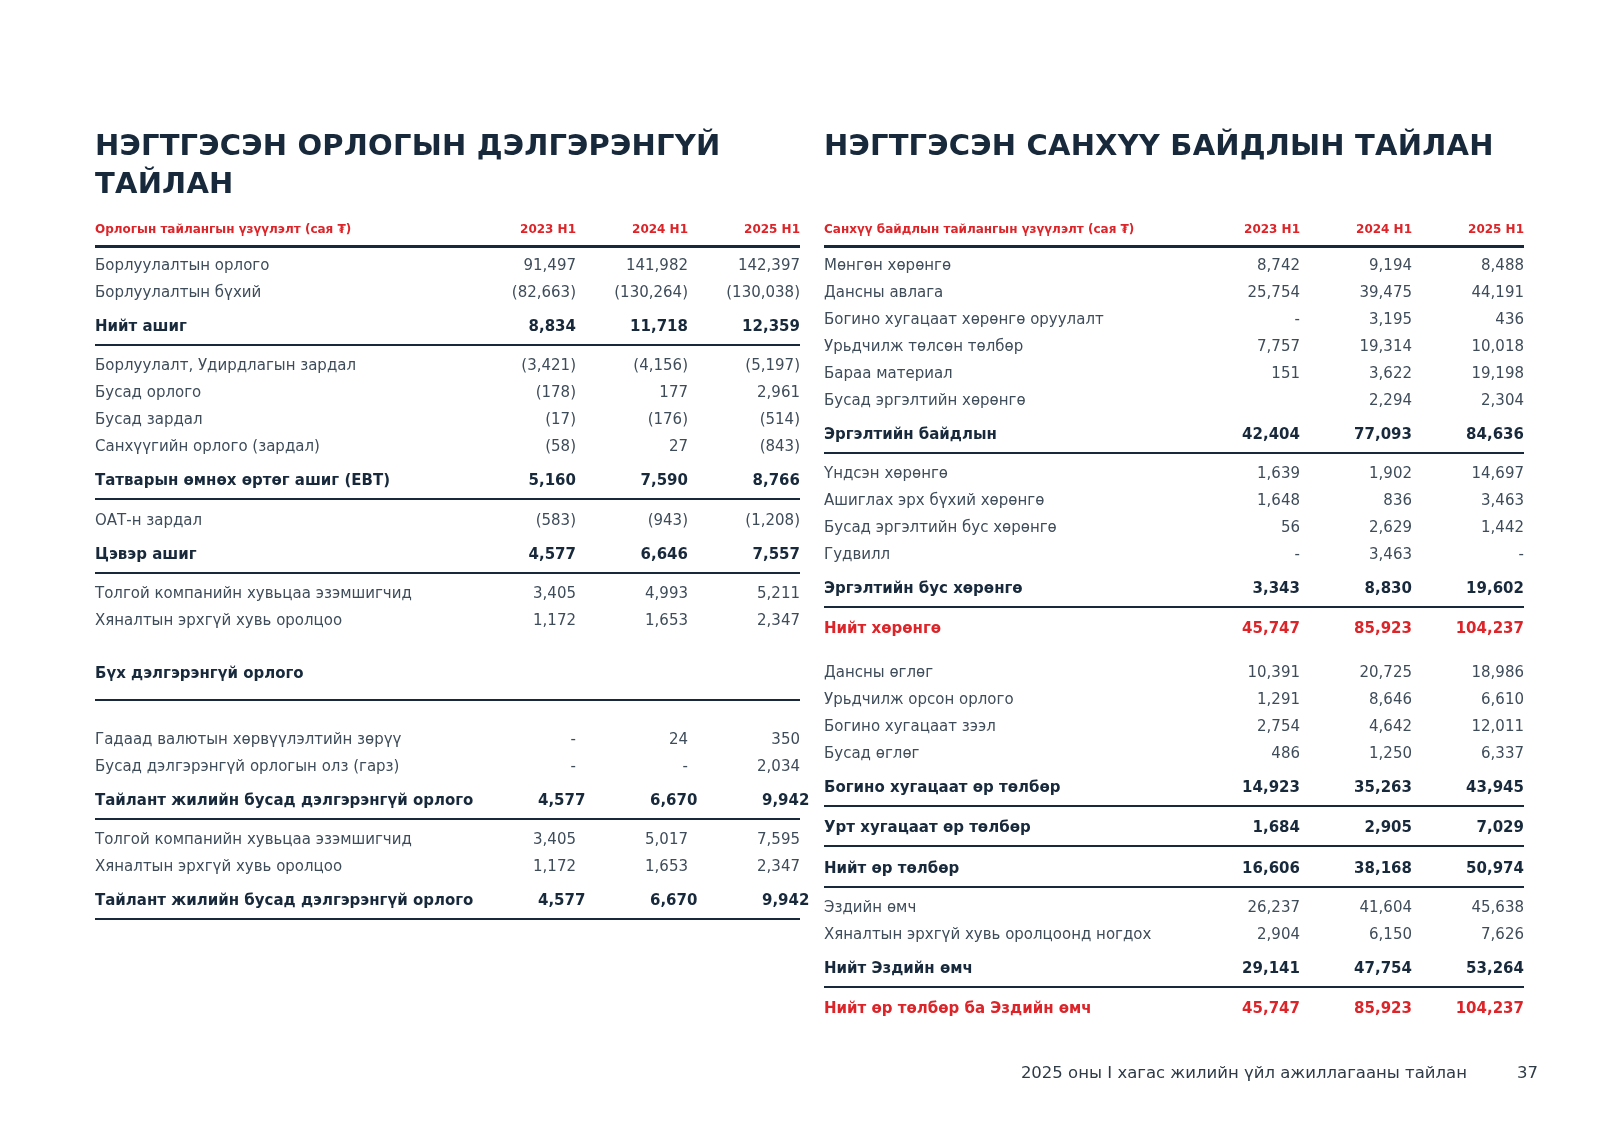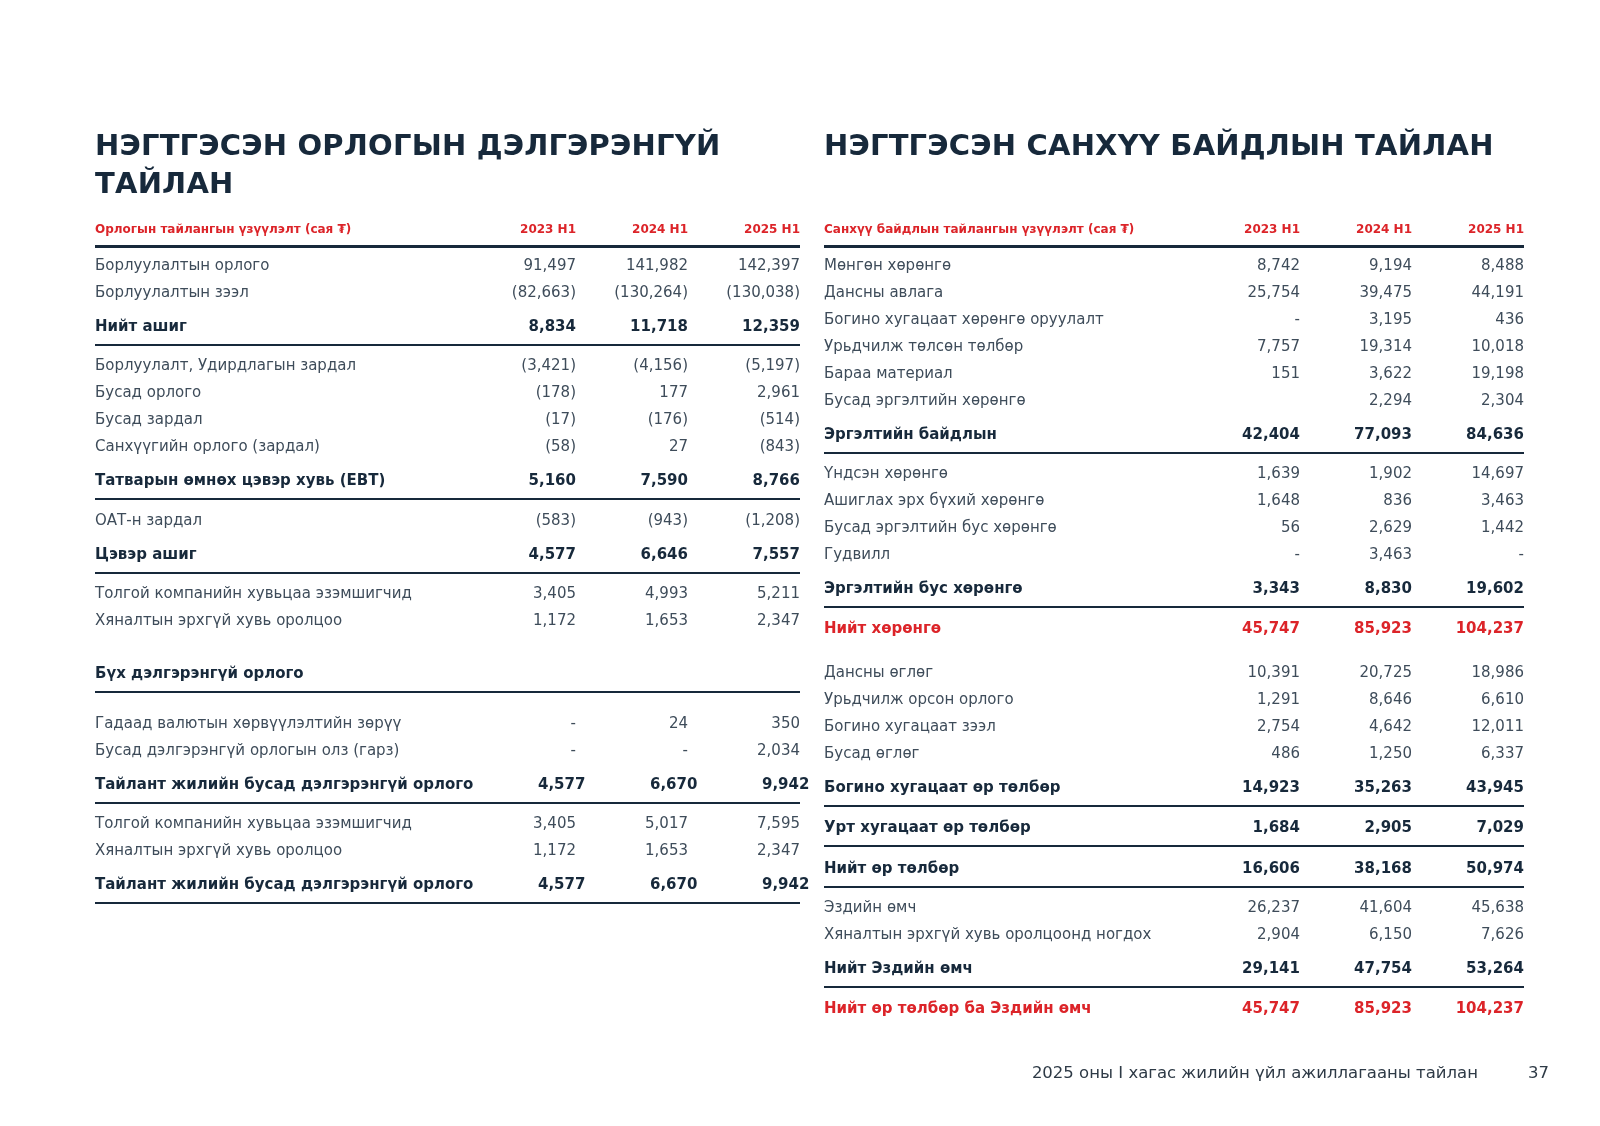--- a/index.html
+++ b/index.html
@@ -44,29 +44,29 @@
   .row .label{white-space:nowrap;}
   .row .val{text-align:right;}
   .row.item{color:var(--body);}
   .row.total{
     font-weight:bold;color:var(--navy);
     margin-top:7px;margin-bottom:6px;
     padding-bottom:10px;border-bottom:2px solid var(--navy);
   }
   .row.section{
     font-weight:bold;color:var(--navy);
-    margin-top:26px;margin-bottom:16px;
-    padding-bottom:10px;border-bottom:2px solid var(--navy);
+    margin-top:26px;margin-bottom:24px;
+    padding-bottom:18px;border-bottom:2px solid var(--navy);
   }
   .row.total-red{
     font-weight:bold;color:var(--red);
     margin-top:5px;margin-bottom:17px;
   }
   .footer{
-    position:absolute;right:51px;bottom:44px;
+    position:absolute;right:62px;bottom:44px;
     display:flex;align-items:baseline;gap:50px;
     font-size:16.5px;color:#2E3A46;
   }
 </style>
 </head>
 <body>
 
 <div class="page">
   <div class="columns">
 
@@ -79,21 +79,21 @@
         <span class="hcol">2025 H1</span>
       </div>
       <div class="table-body" id="income-rows">
           <div class="row item">
             <span class="label">Борлуулалтын орлого</span>
             <span class="val">91,497</span>
             <span class="val">141,982</span>
             <span class="val">142,397</span>
           </div>
           <div class="row item">
-            <span class="label">Борлуулалтын зээл</span>
+            <span class="label">Борлуулалтын бүхий</span>
             <span class="val">(82,663)</span>
             <span class="val">(130,264)</span>
             <span class="val">(130,038)</span>
           </div>
           <div class="row total">
             <span class="label">Нийт ашиг</span>
             <span class="val">8,834</span>
             <span class="val">11,718</span>
             <span class="val">12,359</span>
           </div>
@@ -115,21 +115,21 @@
             <span class="val">(176)</span>
             <span class="val">(514)</span>
           </div>
           <div class="row item">
             <span class="label">Санхүүгийн орлого (зардал)</span>
             <span class="val">(58)</span>
             <span class="val">27</span>
             <span class="val">(843)</span>
           </div>
           <div class="row total">
-            <span class="label">Татварын өмнөх цэвэр хувь (EBT)</span>
+            <span class="label">Татварын өмнөх өртөг ашиг (EBT)</span>
             <span class="val">5,160</span>
             <span class="val">7,590</span>
             <span class="val">8,766</span>
           </div>
           <div class="row item">
             <span class="label">ОАТ-н зардал</span>
             <span class="val">(583)</span>
             <span class="val">(943)</span>
             <span class="val">(1,208)</span>
           </div>

